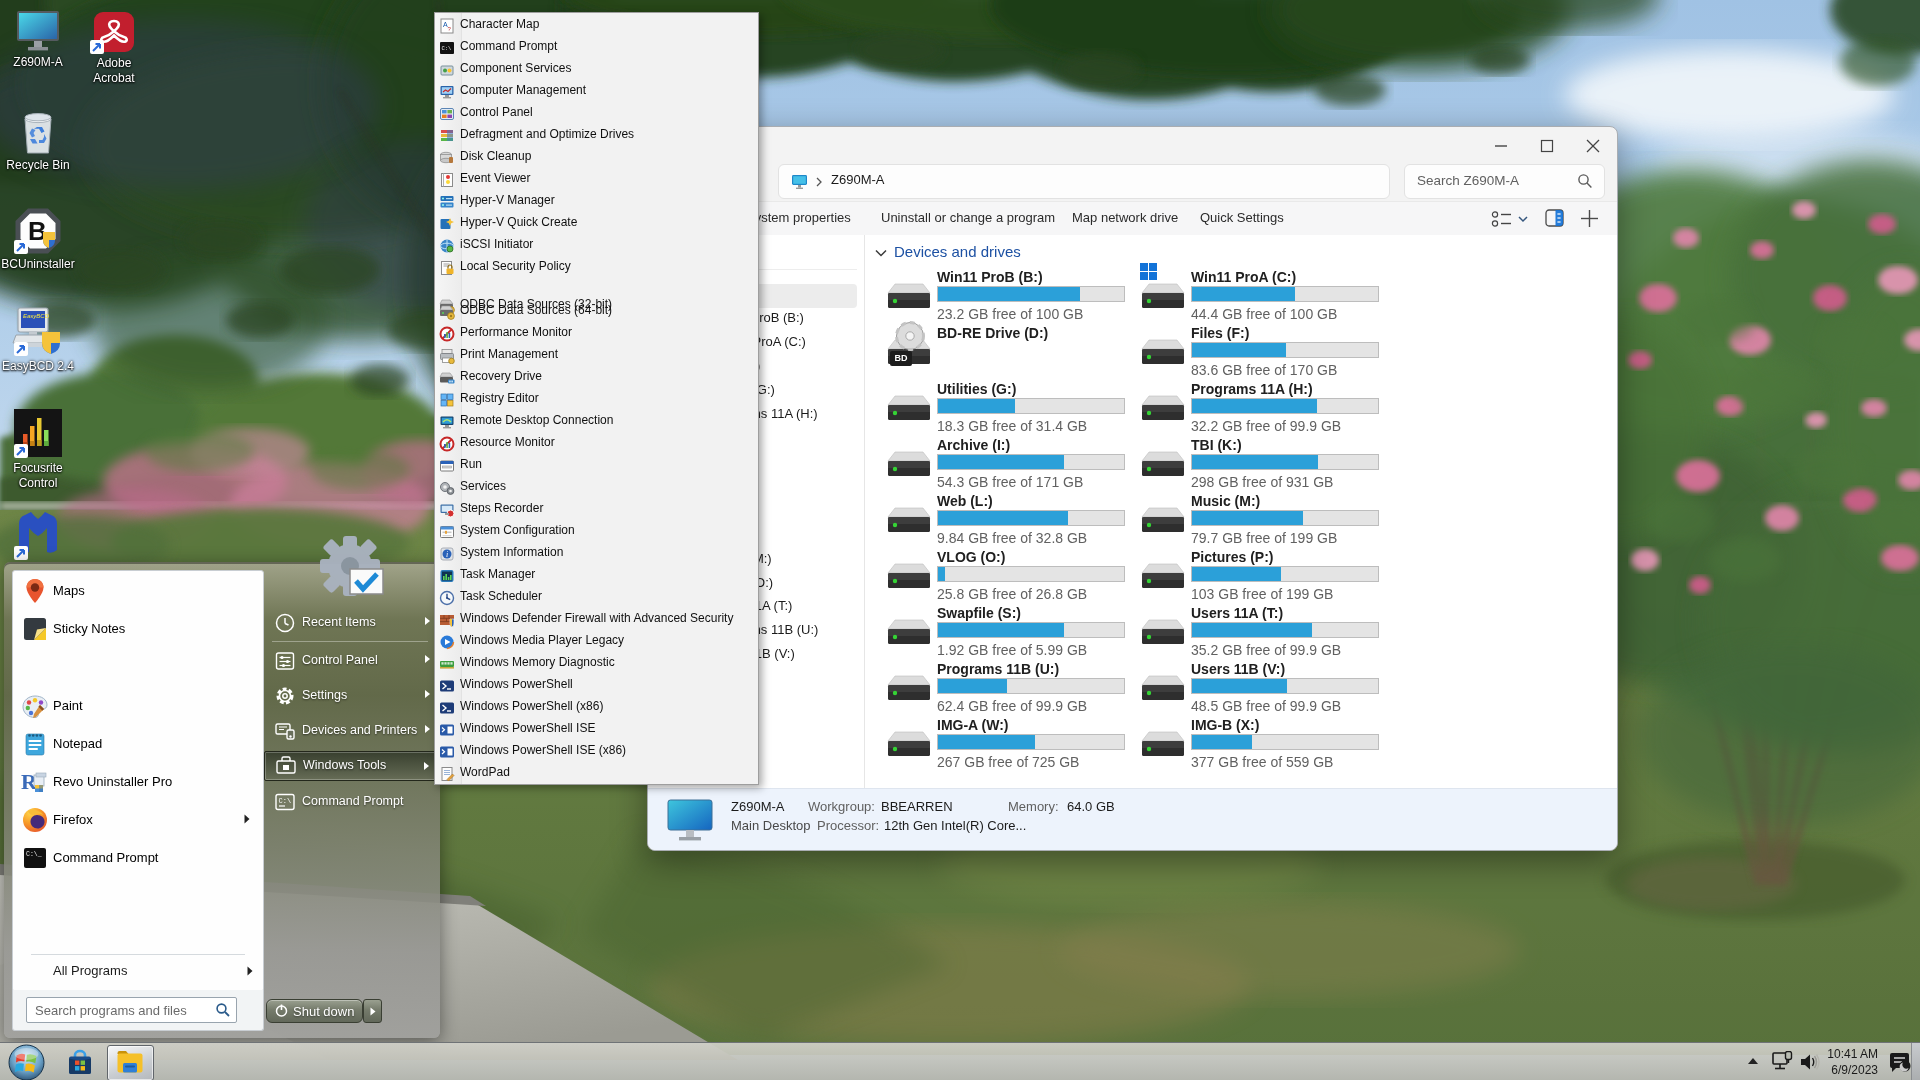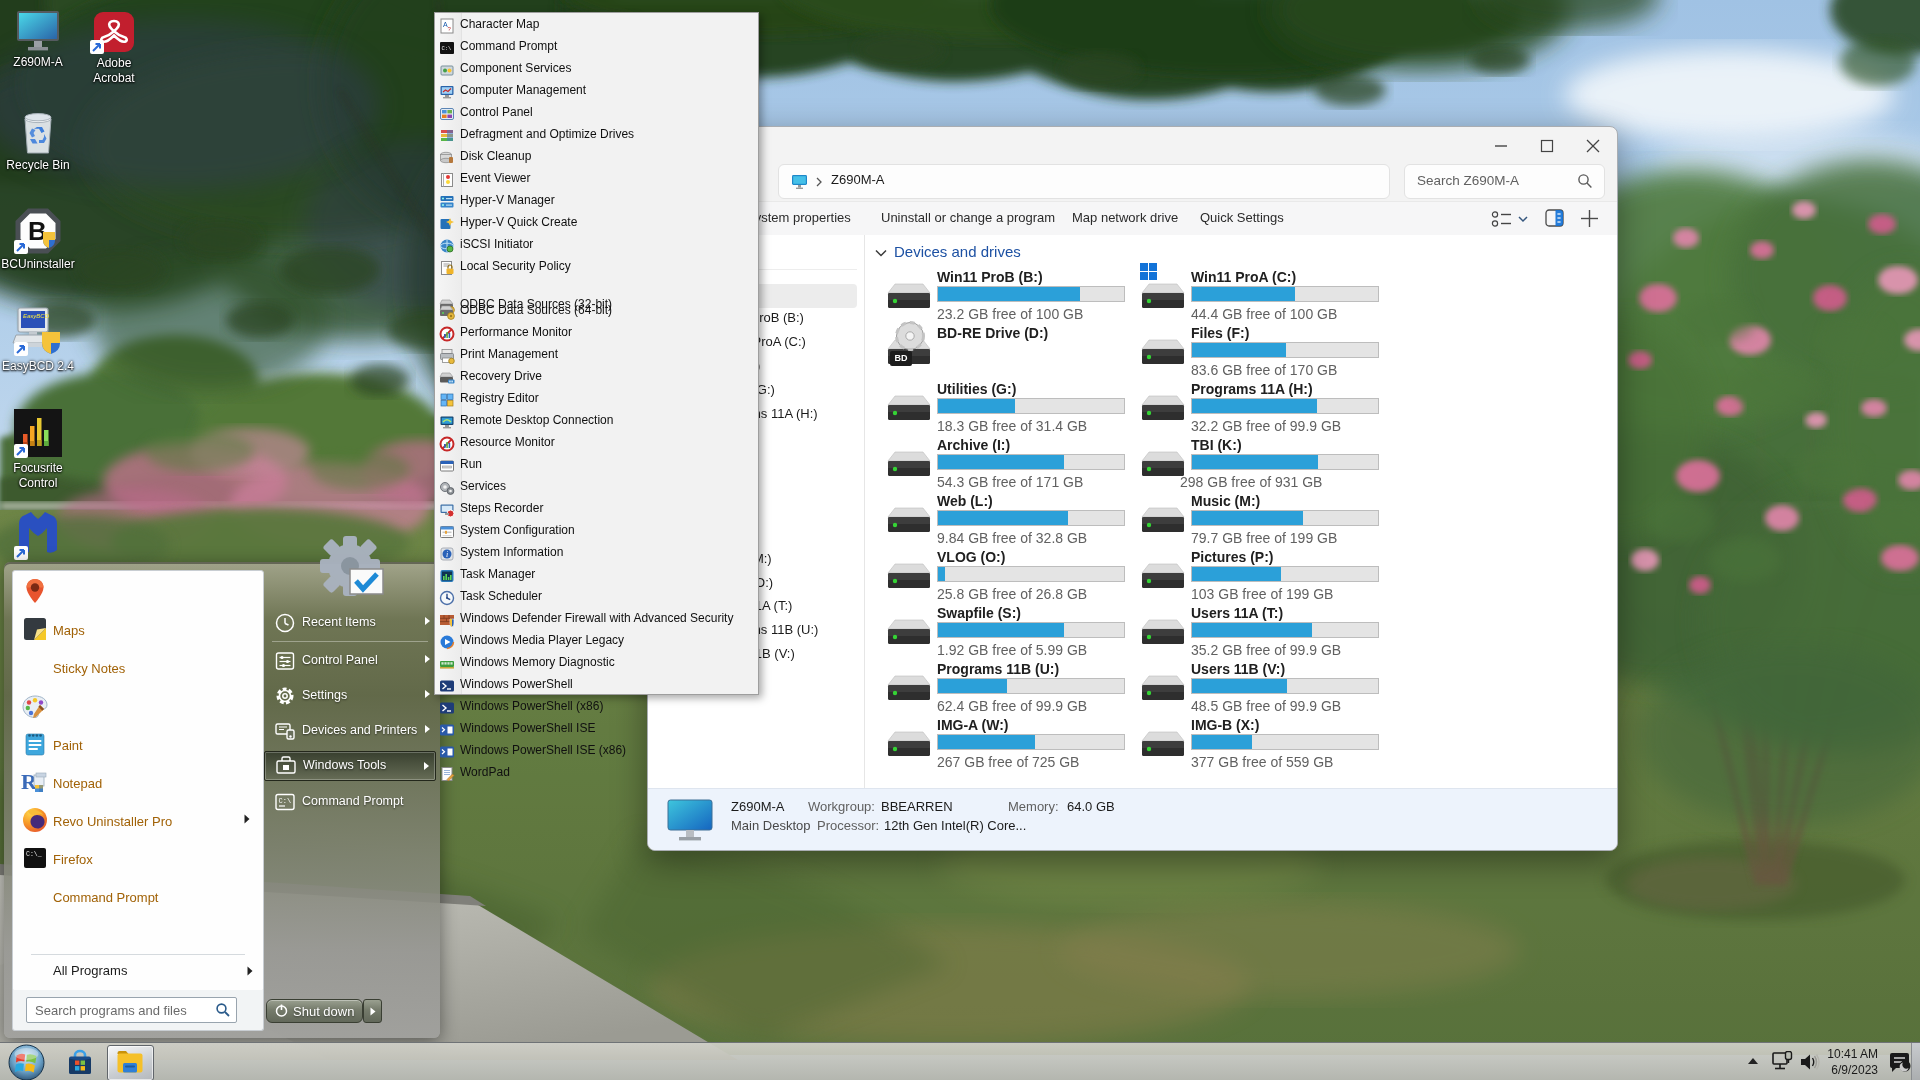--- a/index.html
+++ b/index.html
@@ -20,35 +20,35 @@
   #body{position:absolute;left:0;top:108px;width:969px;height:553px;background:#ffffff;}
   #navdiv{left:216px;top:108px;width:1px;height:553px;background:#e6e6e6;}
   .navtxt{position:absolute;font-size:13px;color:#1b1b1b;white-space:nowrap;}
   #details{position:absolute;left:0;top:661px;width:969px;height:61px;background:#edf3fc;
     border-top:1px solid #dee5ef;border-radius:0 0 8px 8px;}
   .dname{position:absolute;font-size:14px;font-weight:bold;color:#202020;white-space:nowrap;}
   .dfree{position:absolute;font-size:14px;color:#616161;white-space:nowrap;}
   .dbar{position:absolute;width:186px;height:14px;background:#e4e4e4;border:1px solid #bdbdbd;}
   .dfill{height:14px;background:#2ba0d9;}
   
-  #flyout{left:434px;top:12px;width:325px;height:683px;background:#f2f2f2;
+  #flyout{left:434px;top:12px;width:325px;height:773px;background:#f2f2f2;
     border:1px solid #9e9e9e;box-shadow:3px 3px 8px rgba(0,0,0,.35);box-sizing:border-box;}
   #flyout .strip{position:absolute;left:0;top:0;width:26px;height:100%;
     background:linear-gradient(90deg,#f6f6f6,#ececec);border-right:1px solid #e2e2e2;}
   .fitem{position:absolute;left:0;width:100%;height:22px;}
   .fitem .lbl{position:absolute;left:25px;top:2px;font-size:12px;color:#101010;white-space:nowrap;}
   .fitem svg{position:absolute;left:4px;top:3px;}
   
   #sm{left:4px;top:562px;width:436px;height:476px;border-radius:6px;
     background:linear-gradient(180deg,rgba(168,168,146,.9),rgba(112,117,86,.93) 12%,rgba(98,104,74,.93) 28%,rgba(126,129,112,.9) 58%,rgba(150,150,146,.88) 82%,rgba(160,160,157,.88));
     box-shadow:0 4px 18px rgba(0,0,0,.45),inset 0 2px 0 rgba(40,42,34,.5);}
   #smwhite{position:absolute;left:8px;top:8px;width:250px;height:420px;background:#fefefe;
     border:1px solid #c8cdd2;border-radius:3px;}
   .smitem{position:absolute;left:0;width:250px;height:38px;}
-  .smitem .lbl{position:absolute;left:40px;top:11px;font-size:13px;color:#a16207;white-space:nowrap;margin-top:40px;}
+  .smitem .lbl{position:absolute;left:40px;top:11px;font-size:13px;color:#000000;white-space:nowrap;}
   .smitem svg{position:absolute;left:8px;top:5px;}
   #smsearchrow{position:absolute;left:8px;top:428px;width:250px;height:40px;background:#f2f4f5;
     border:1px solid #c8cdd2;border-top:none;border-radius:0 0 3px 3px;}
   #smsearch{position:absolute;left:13px;top:7px;width:209px;height:24px;background:#fff;
     border:1px solid #99a4ae;border-radius:2px;}
   #smright{position:absolute;left:258px;top:8px;width:174px;height:460px;}
   .rtitem{position:absolute;left:0;width:174px;height:30px;color:#fff;}
   .rtitem .lbl{position:absolute;left:40px;top:7px;font-size:12.5px;text-shadow:0 1px 2px rgba(0,0,0,.6);white-space:nowrap;}
   .rtitem svg{position:absolute;left:12px;top:4px;}
   .rarrow{position:absolute;right:6px;top:9px;width:0;height:0;
@@ -501,21 +501,21 @@
 <defs></defs>
 <path d="M8,2 L36,2 L43,11 L1,11 Z" fill="#dcdcdc" stroke="#bdbdbd" stroke-width=".6"></path>
 <rect x="1" y="11" width="42" height="15" rx="1.5" fill="#2e2e2e"></rect>
 <rect x="1" y="11" width="42" height="7" fill="#4a4a4a" opacity=".55"></rect>
 <circle cx="8" cy="19" r="2.2" fill="#35d435"></circle>
 </svg>
       <div class="dname" style="left:543px;top:310px;">TBI (K:)</div>
       <div class="dbar" style="left:543px;top:327px;">
           <div class="dfill" style="width:126px;"></div>
         </div>
-      <div class="dfree" style="left:532px;top:347px;">298 GB free of 931 GB</div>
+      <div class="dfree" style="left:543px;top:347px;">298 GB free of 931 GB</div>
       <svg class="abs" style="left:239px;top:379px" width="44" height="30" viewBox="0 0 44 30">
 <defs></defs>
 <path d="M8,2 L36,2 L43,11 L1,11 Z" fill="#dcdcdc" stroke="#bdbdbd" stroke-width=".6"></path>
 <rect x="1" y="11" width="42" height="15" rx="1.5" fill="#2e2e2e"></rect>
 <rect x="1" y="11" width="42" height="7" fill="#4a4a4a" opacity=".55"></rect>
 <circle cx="8" cy="19" r="2.2" fill="#35d435"></circle>
 </svg>
       <div class="dname" style="left:289px;top:366px;">Web (L:)</div>
       <div class="dbar" style="left:289px;top:383px;">
           <div class="dfill" style="width:130px;"></div>

